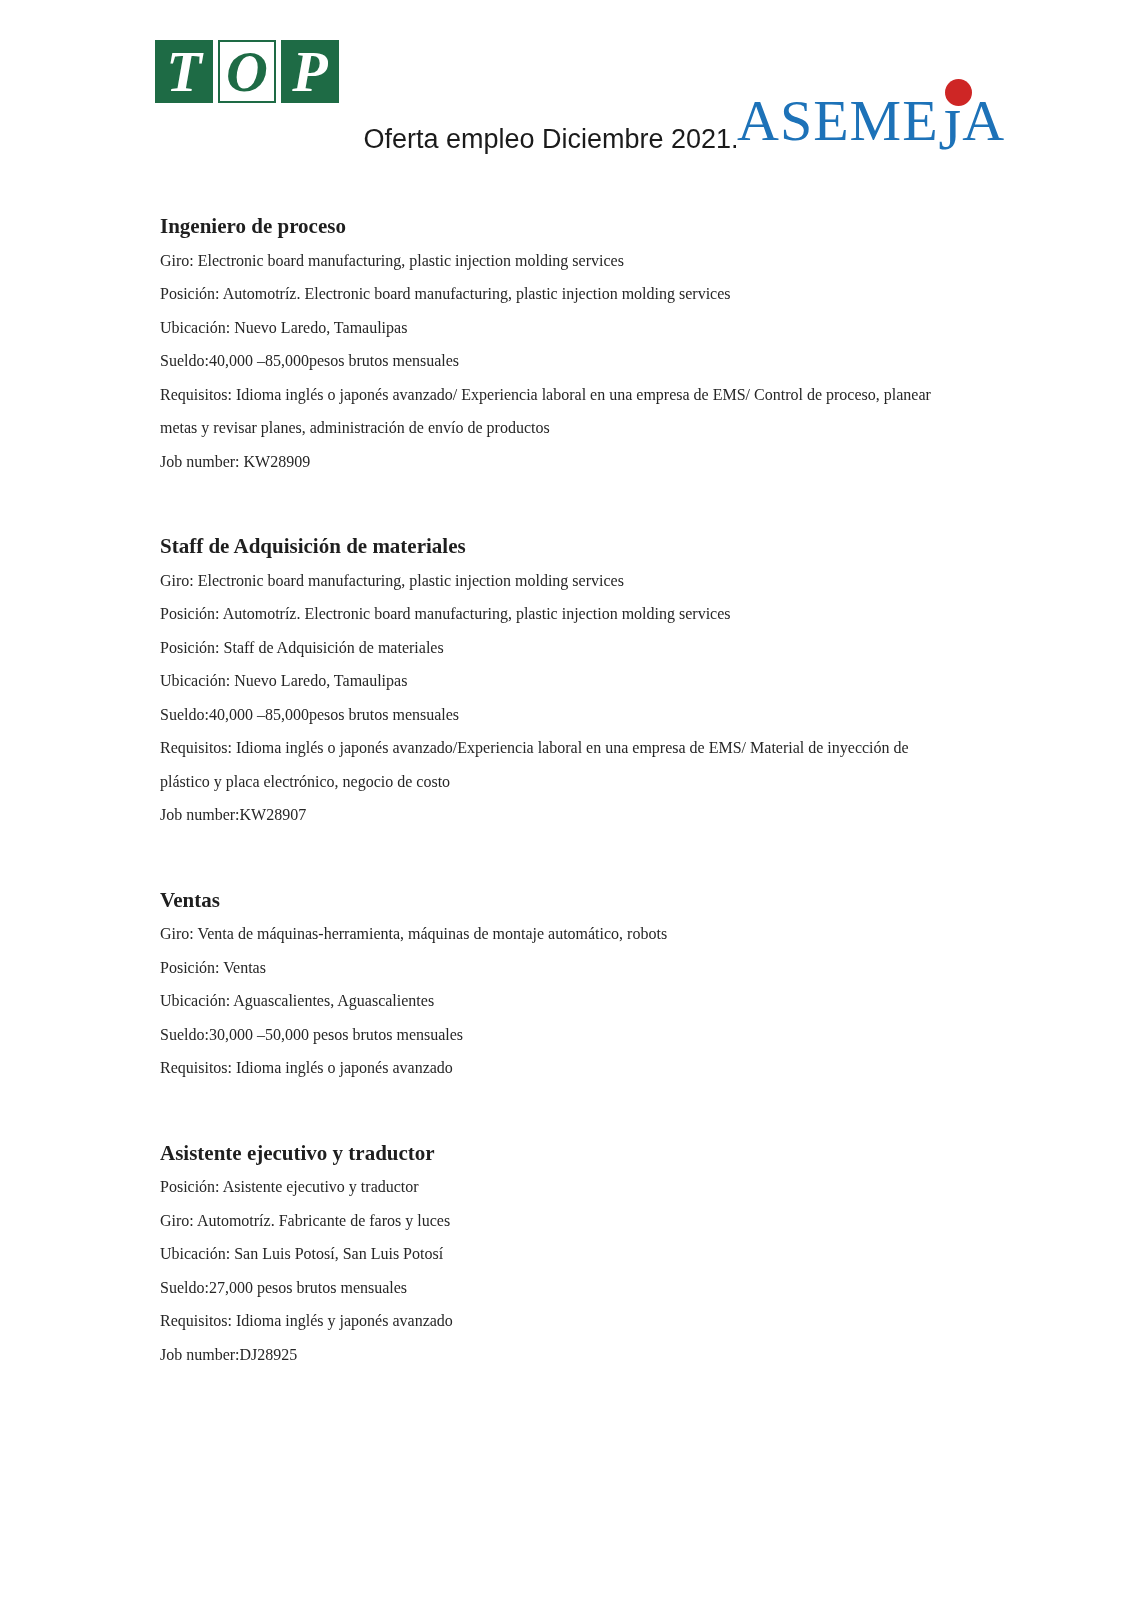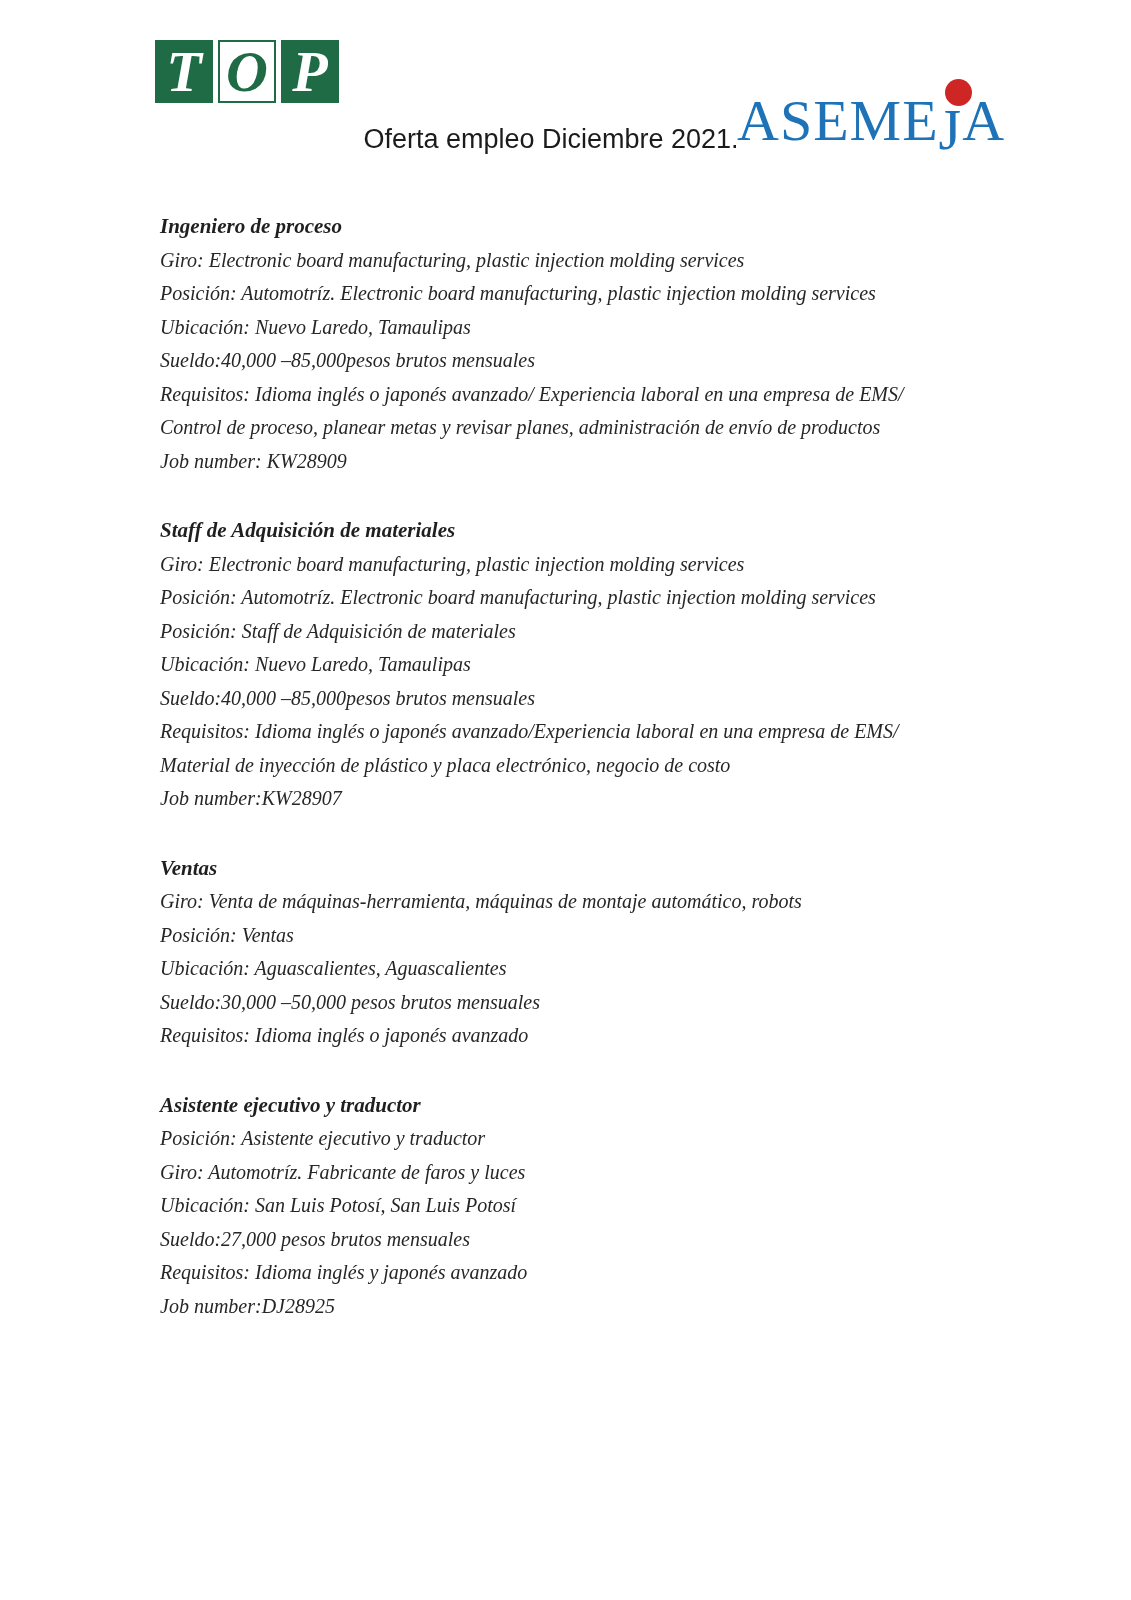--- a/index.html
+++ b/index.html
@@ -77,33 +77,32 @@
     font-size: 27px;
     color: #1b1b1b;
   }
 
   
   .content {
     position: absolute;
     left: 160px;
     top: 210px;
     width: 782px;
-    font-style: italic;
   }
   .job { margin: 0; }
-  .job + .job { margin-top: 36px; }
+  .job + .job { margin-top: 52px; }
   .job h2 {
     font-size: 21px;
     font-weight: bold;
     line-height: 33.5px;
     margin: 0;
     color: #1f1f1f;
   }
   .job p {
-    font-size: 20px;
+    font-size: 16px;
     line-height: 33.5px;
     margin: 0;
   }
 </style>
 </head>
 <body>
 
 <div class="page">
 
   <div class="top-logo">

